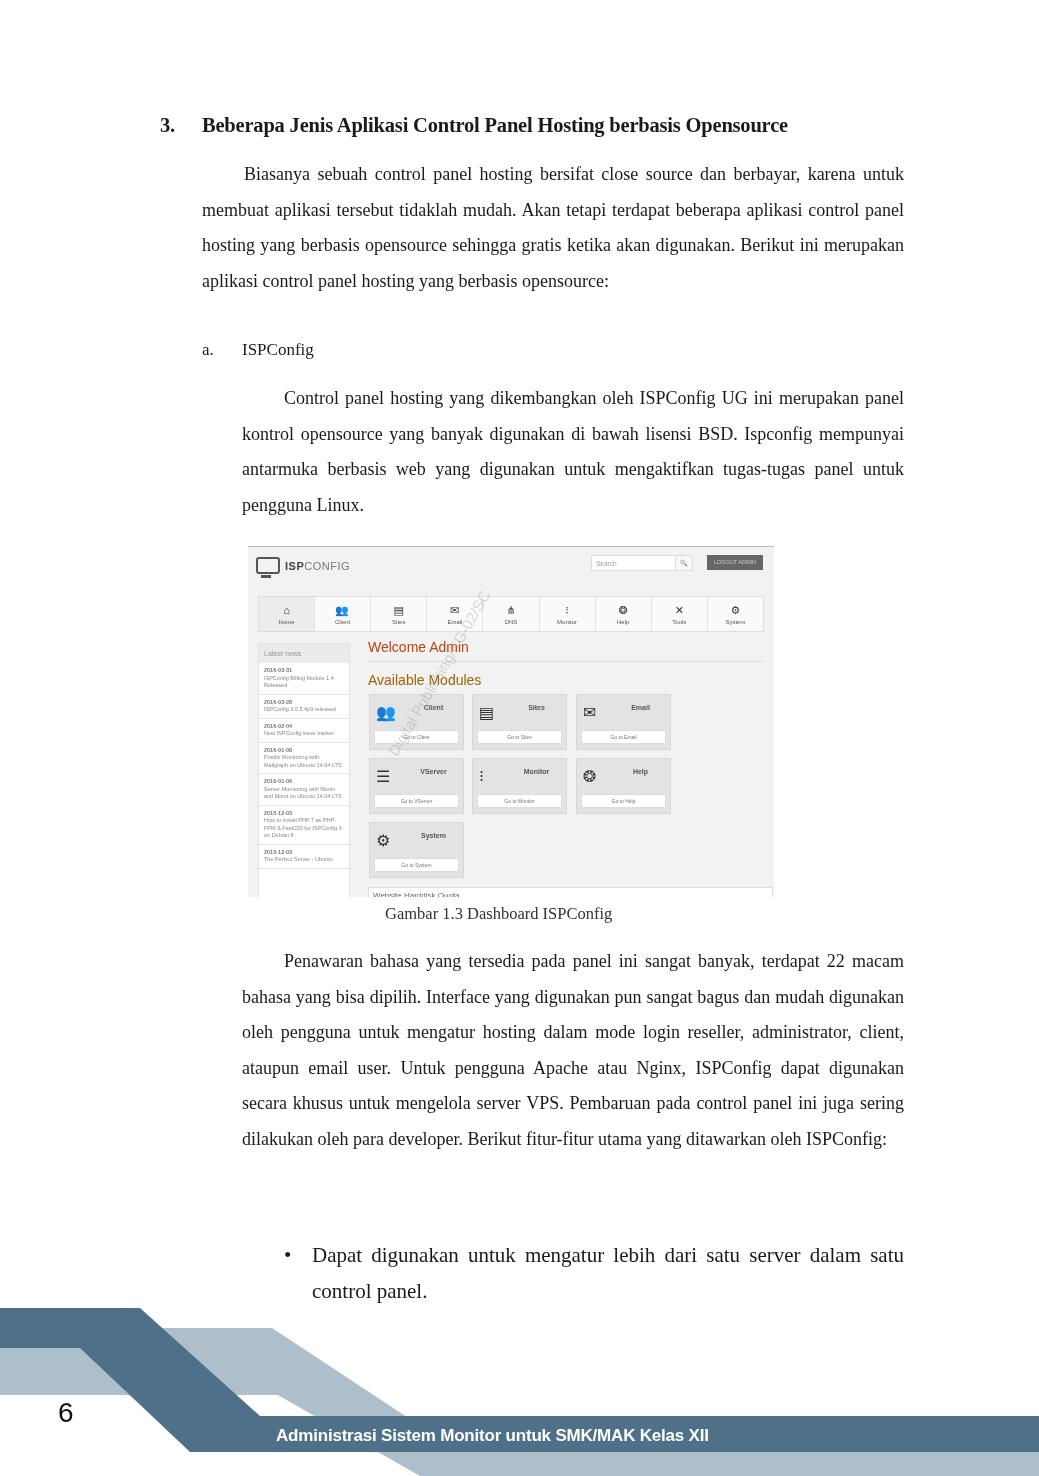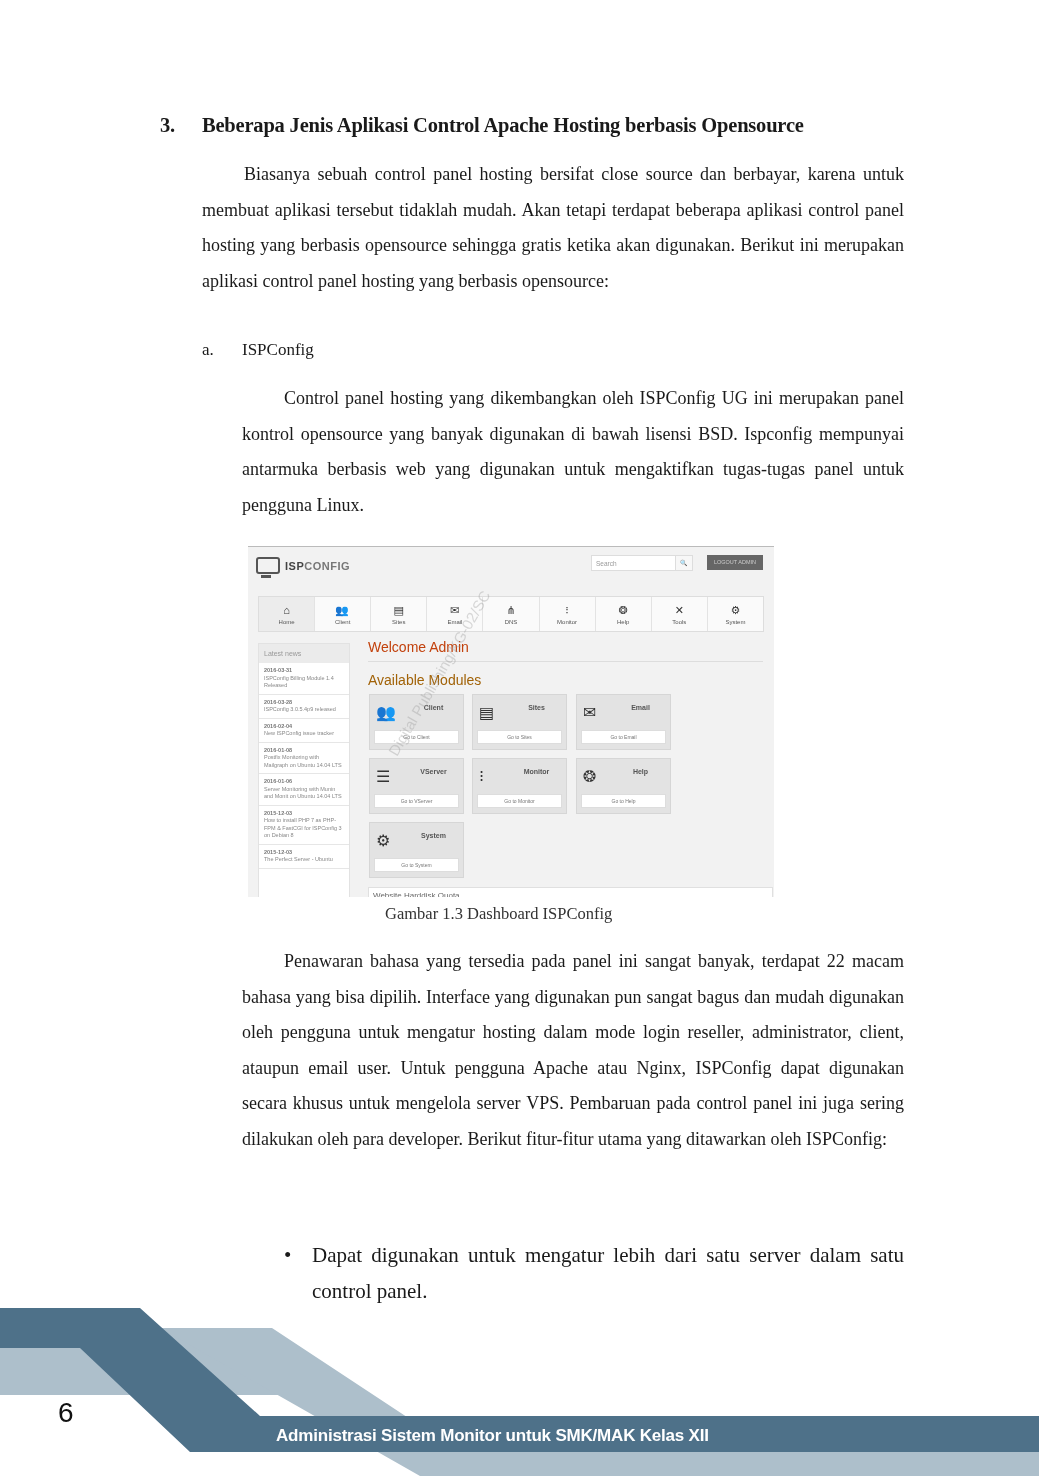--- a/index.html
+++ b/index.html
@@ -18,21 +18,21 @@
   .bullet .dot { position:absolute; left:0; top:0; }
   .bullet .txt { margin-left:28px; text-align:justify; text-align-last:left; display:block; }
   .caption { left:385px; top:904px; font-size:16.5px; color:#333; white-space:nowrap; }
 
   
   .shot { position:absolute; left:248px; top:546px; width:526px; height:350px; background:#f2f2f2; border-top:1px solid #bbb; overflow:hidden; font-family:"Liberation Sans","DejaVu Sans",sans-serif; color:#555; }
   .logo { position:absolute; left:8px; top:10px; display:flex; align-items:center; gap:5px; }
   .logo-icon { width:24px; height:17px; border:2.5px solid #555; border-radius:3px; box-sizing:border-box; position:relative; }
   .logo-icon:after { content:""; position:absolute; left:3px; bottom:-6px; width:10px; height:3px; background:#555; }
   .logo-text { font-size:11px; font-weight:bold; color:#444; letter-spacing:0.5px; }
-  .logo-text span { font-weight:bold; color:#777; }
+  .logo-text span { font-weight:normal; color:#777; }
   .search { position:absolute; left:343px; top:8px; width:85px; height:16px; background:#fff; border:1px solid #ddd; font-size:6.5px; color:#999; line-height:16px; padding-left:4px; box-sizing:border-box; }
   .search-btn { position:absolute; left:427px; top:8px; width:18px; height:16px; background:#f7f7f7; border:1px solid #ddd; box-sizing:border-box; font-size:6px; text-align:center; line-height:14px; color:#666; }
   .logout { position:absolute; left:459px; top:8px; width:56px; height:15px; background:#666; color:#ccc; font-size:5.5px; text-align:center; line-height:15px; }
   .nav { position:absolute; left:10px; top:49px; width:504px; height:34px; background:#fafafa; border:1px solid #ddd; display:flex; }
   .nav-item { flex:1; border-right:1px solid #e3e3e3; display:flex; flex-direction:column; align-items:center; justify-content:center; font-size:6px; color:#555; }
   .nav-item:last-child { border-right:none; }
   .nav-item.active { background:#ececec; }
   .nav-item .ic { font-size:11px; color:#333; line-height:12px; margin-bottom:3px; }
   .side { position:absolute; left:10px; top:96px; width:90px; height:260px; background:#fff; border:1px solid #e2e2e2; }
   .side-head { background:#ebebeb; font-size:7px; color:#999; padding:6px 5px; }
@@ -50,21 +50,21 @@
 
   
   .footer-svg { position:absolute; left:0; top:1300px; }
   .page-num { left:58px; top:1397px; font-size:28px; font-family:"Liberation Sans","DejaVu Sans",sans-serif; color:#111; }
   .footer-title { left:276px; top:1426px; font-size:17px; font-weight:bold; color:#fff; font-family:"Liberation Sans","DejaVu Sans",sans-serif; white-space:nowrap; letter-spacing:-0.2px; }
 </style>
 </head>
 <body>
 
 <div class="abs heading">
-  <span class="num">3.</span><span>Beberapa Jenis Aplikasi Control Apache Hosting berbasis Opensource</span>
+  <span class="num">3.</span><span>Beberapa Jenis Aplikasi Control Panel Hosting berbasis Opensource</span>
 </div>
 
 <div class="para p1">
   <span class="indent"></span><span>Biasanya sebuah control panel hosting bersifat close source dan berbayar, karena untuk membuat aplikasi tersebut tidaklah mudah. Akan tetapi terdapat beberapa aplikasi control panel hosting yang berbasis opensource sehingga gratis ketika akan digunakan. Berikut ini merupakan aplikasi control panel hosting yang berbasis opensource:</span>
 </div>
 
 <div class="abs item-a">
   <span class="lbl">a.</span><span>ISPConfig</span>
 </div>
 

